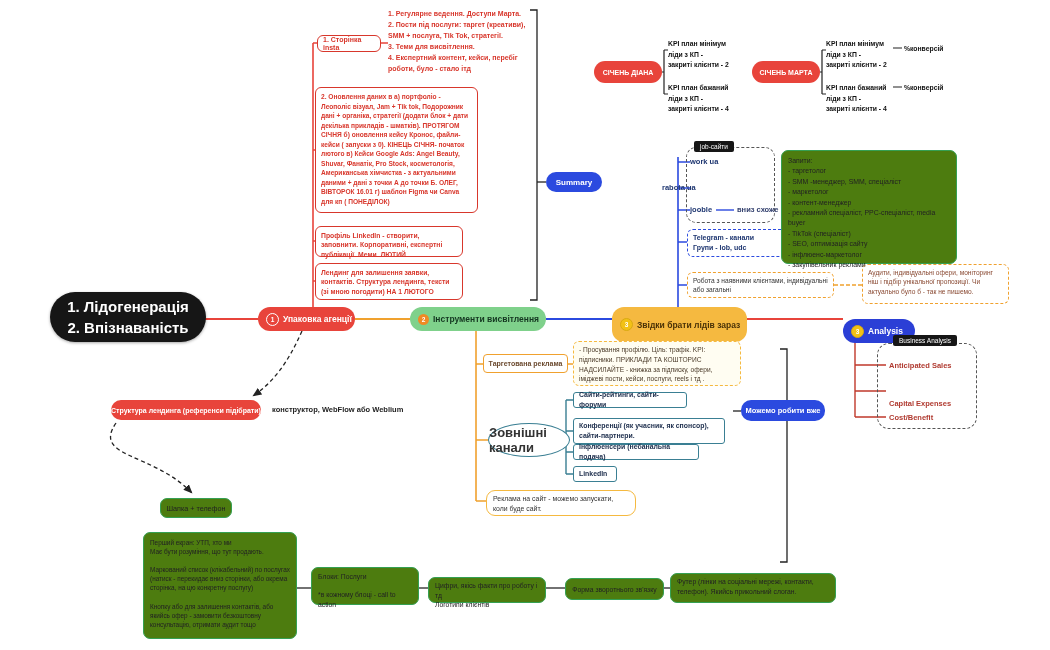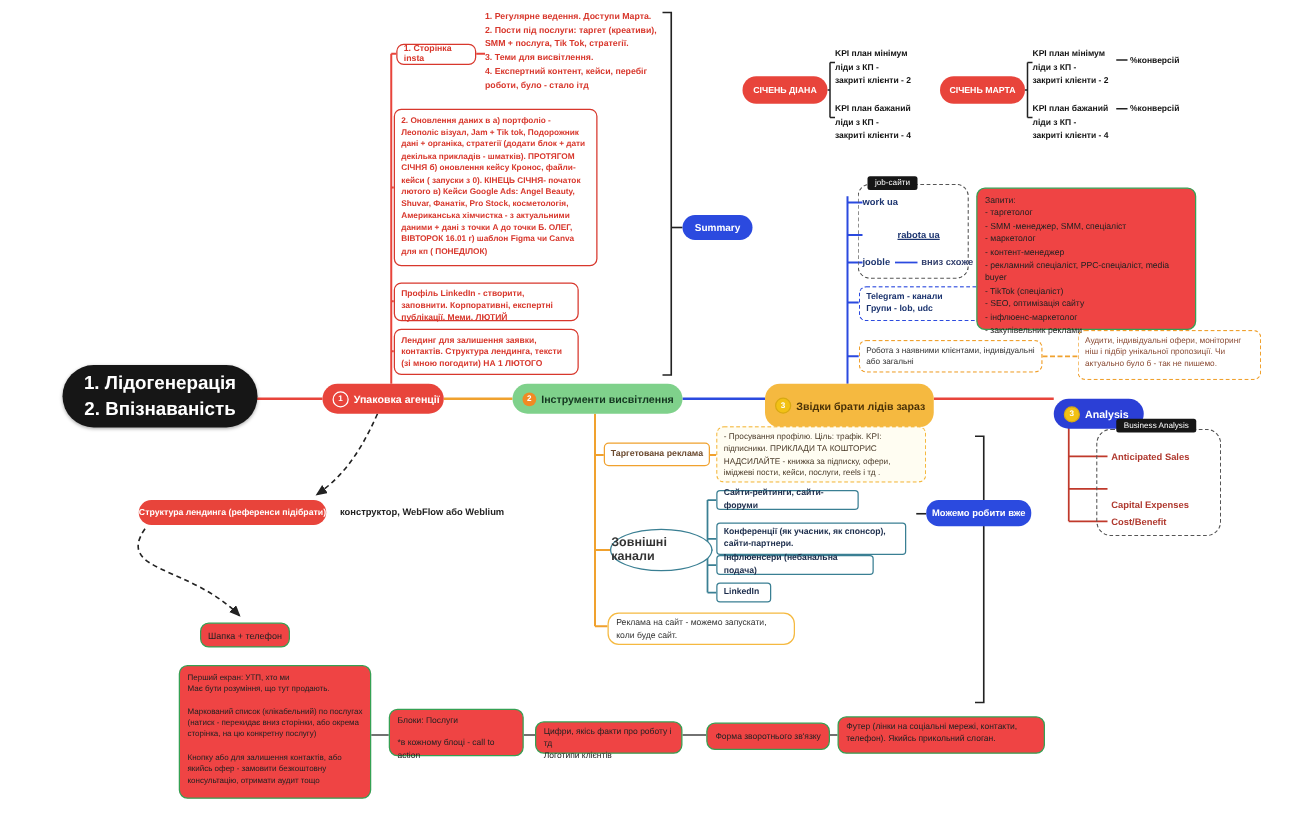--- a/index.html
+++ b/index.html
@@ -22,24 +22,24 @@
   .rtext{color:#d8372c;font-weight:bold;font-size:7px;line-height:11px;}
   .redpill{background:#e8443b;color:#fff;border-radius:11px;display:flex;align-items:center;justify-content:center;
            font-weight:bold;text-align:center;}
   .bluepill{background:#2b4adf;color:#fff;border-radius:10px;display:flex;align-items:center;justify-content:center;font-weight:bold;}
   .kpi{font-size:6.8px;font-weight:bold;line-height:10.6px;color:#111;}
   .blacktag{background:#161616;color:#fff;font-size:6.5px;padding:2px 6px;border-radius:2px;white-space:nowrap;}
   .boundary{border:1.4px dashed #555;border-radius:10px;background:transparent;}
   .navy{color:#1d3570;font-weight:bold;font-size:7.5px;line-height:10px;white-space:nowrap;}
   .tgbox{border:1.4px dashed #2b4adf;border-radius:6px;color:#1d3570;font-weight:bold;font-size:7px;line-height:10px;padding:3px 5px;background:#fff;}
   .odash{border:1.4px dashed #f0a12e;border-radius:6px;font-size:6.6px;line-height:9.4px;padding:3px 5px;background:#fff;color:#333;}
-  .gbox{border:1.5px solid #35a053;border-radius:7px;background:#ef4444;color:#222;}
+  .gbox{border:1.5px solid #35a053;border-radius:7px;background:#4d7c0f;color:#222;}
   .tealbox{border:1.4px solid #3a7f93;border-radius:3px;background:#fff;color:#1a2b4a;font-weight:bold;font-size:6.9px;line-height:9.6px;padding:2px 5px;display:flex;align-items:center;}
   .ellipse{border:1.6px solid #3a7f93;border-radius:50%;display:flex;align-items:center;justify-content:center;
-           font-size:10px;font-weight:bold;color:#333;background:#fff;}
+           font-size:13px;font-weight:bold;color:#333;background:#fff;}
   .ybox{border:1.5px dashed #f5b940;border-radius:6px;background:#fffdf2;color:#4a3a28;font-size:6.6px;line-height:9.8px;padding:3px 5px;}
   .ysolid{border:1.8px solid #f5b940;border-radius:9px;background:#fff;color:#333;font-size:6.9px;line-height:9.8px;padding:3px 6px;}
   .tbox{border:1.5px solid #f0a12e;border-radius:4px;display:flex;align-items:center;justify-content:center;
         color:#6b4a2f;font-size:7px;font-weight:bold;background:#fff;}
   .analysis-item{color:#b03a30;font-weight:bold;font-size:7.5px;line-height:9px;white-space:nowrap;}
   .smallnote{font-size:7.5px;font-weight:bold;color:#222;white-space:nowrap;}
 </style>
 </head>
 <body>
 
@@ -140,21 +140,21 @@
 закриті клієнти - 4</div>
   <div class="abs kpi" style="left:904px;top:44px;">%конверсій</div>
   <div class="abs kpi" style="left:904px;top:83px;">%конверсій</div>
 
   <div class="abs bluepill" style="left:546px;top:172px;width:56px;height:20px;font-size:8px;">Summary</div>
   <div class="abs bluepill" style="left:741px;top:400px;width:84px;height:21px;font-size:7.5px;">Можемо робити вже</div>
 
   <div class="abs boundary" style="left:686px;top:147px;width:89px;height:76px;"></div>
   <div class="abs blacktag" style="left:694px;top:141px;">job-сайти</div>
   <div class="abs navy" style="left:690px;top:157px;">work ua</div>
-  <div class="abs navy" style="left:718px;top:183px;text-decoration:underline;">rabota ua</div>
+  <div class="abs navy" style="left:662px;top:183px;">rabota ua</div>
   <div class="abs navy" style="left:690px;top:205px;">jooble</div>
   <div class="abs navy" style="left:737px;top:205px;color:#33406e;">вниз схоже</div>
 
   <div class="abs tgbox pre" style="left:687px;top:229px;width:103px;height:28px;">Telegram - канали
 Групи - lob, udc</div>
   <div class="abs odash" style="left:687px;top:272px;width:147px;height:26px;">Робота з наявними клієнтами, індивідуальні або загальні</div>
   <div class="abs odash" style="left:862px;top:264px;width:147px;height:40px;color:#8a4a33;">Аудити, індивідуальні офери, моніторинг ніш і підбір унікальної пропозиції. Чи актуально було б - так не пишемо.</div>
   <div class="abs gbox pre" style="left:781px;top:150px;width:176px;height:114px;font-size:6.9px;line-height:10.4px;padding:5px 6px;">Запити:
 - таргетолог
 - SMM -менеджер, SMM, спеціаліст

